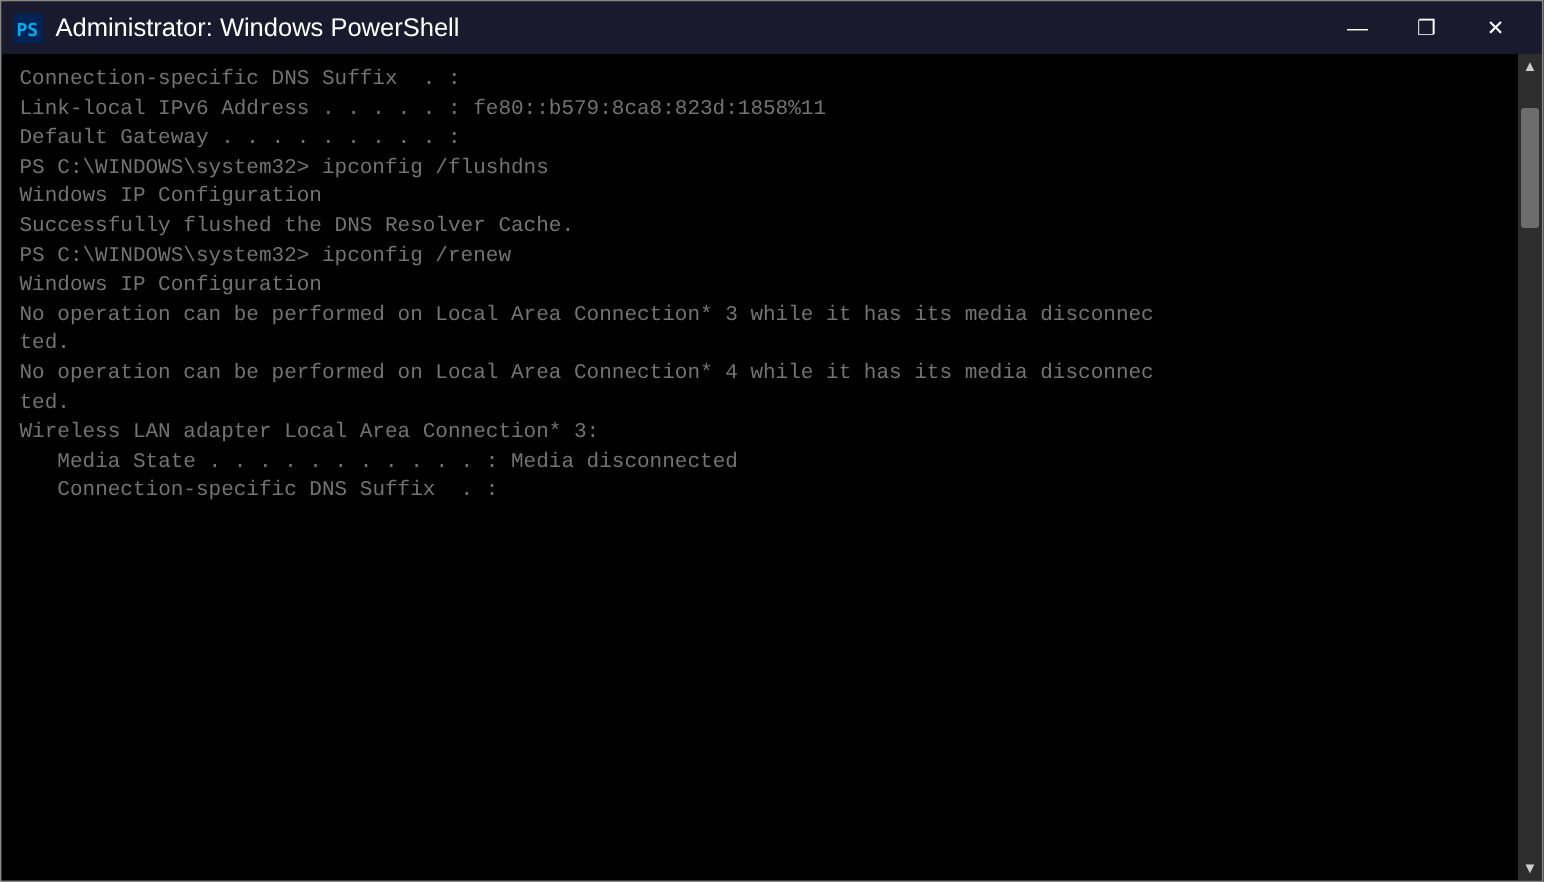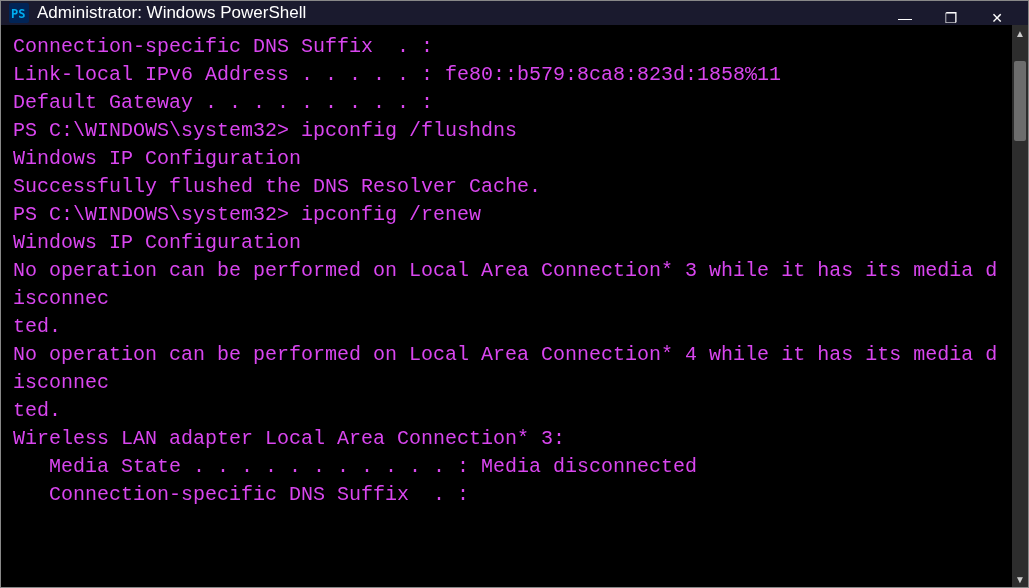--- a/index.html
+++ b/index.html
@@ -23,21 +23,21 @@
       height: 588px;
       background: #000000;
       border: 1px solid #888;
       display: flex;
       flex-direction: column;
       overflow: hidden;
     }
 
     .title-bar {
       background: #1a1a2e;
-      height: 24px;
+      height: 35px;
       display: flex;
       align-items: center;
       padding: 0 8px;
       flex-shrink: 0;
       user-select: none;
     }
 
     .title-bar-icon {
       width: 20px;
       height: 20px;
@@ -83,23 +83,23 @@
       flex: 1;
       overflow: hidden;
     }
 
     .terminal {
       flex: 1;
       background: #000000;
       padding: 8px 12px;
       overflow-y: auto;
       font-family: 'Consolas', 'Courier New', monospace;
-      font-size: 20px;
+      font-size: 14px;
       line-height: 1.4;
-      color: #d946ef;
+      color: #737373;
       white-space: pre-wrap;
       word-break: break-all;
     }
 
     .scrollbar {
       width: 16px;
       background: #2d2d2d;
       display: flex;
       flex-direction: column;
       align-items: center;

